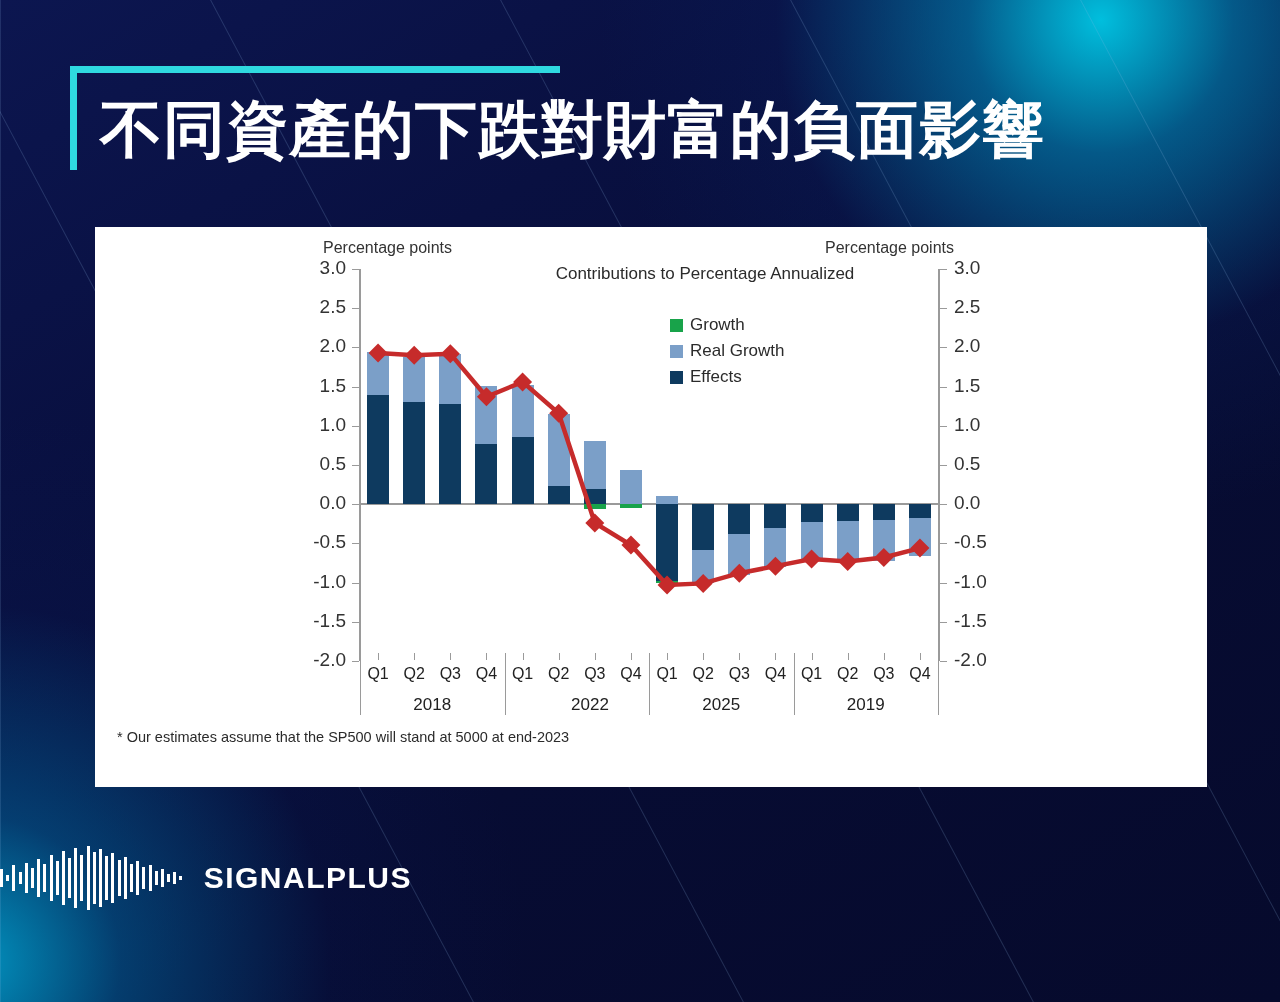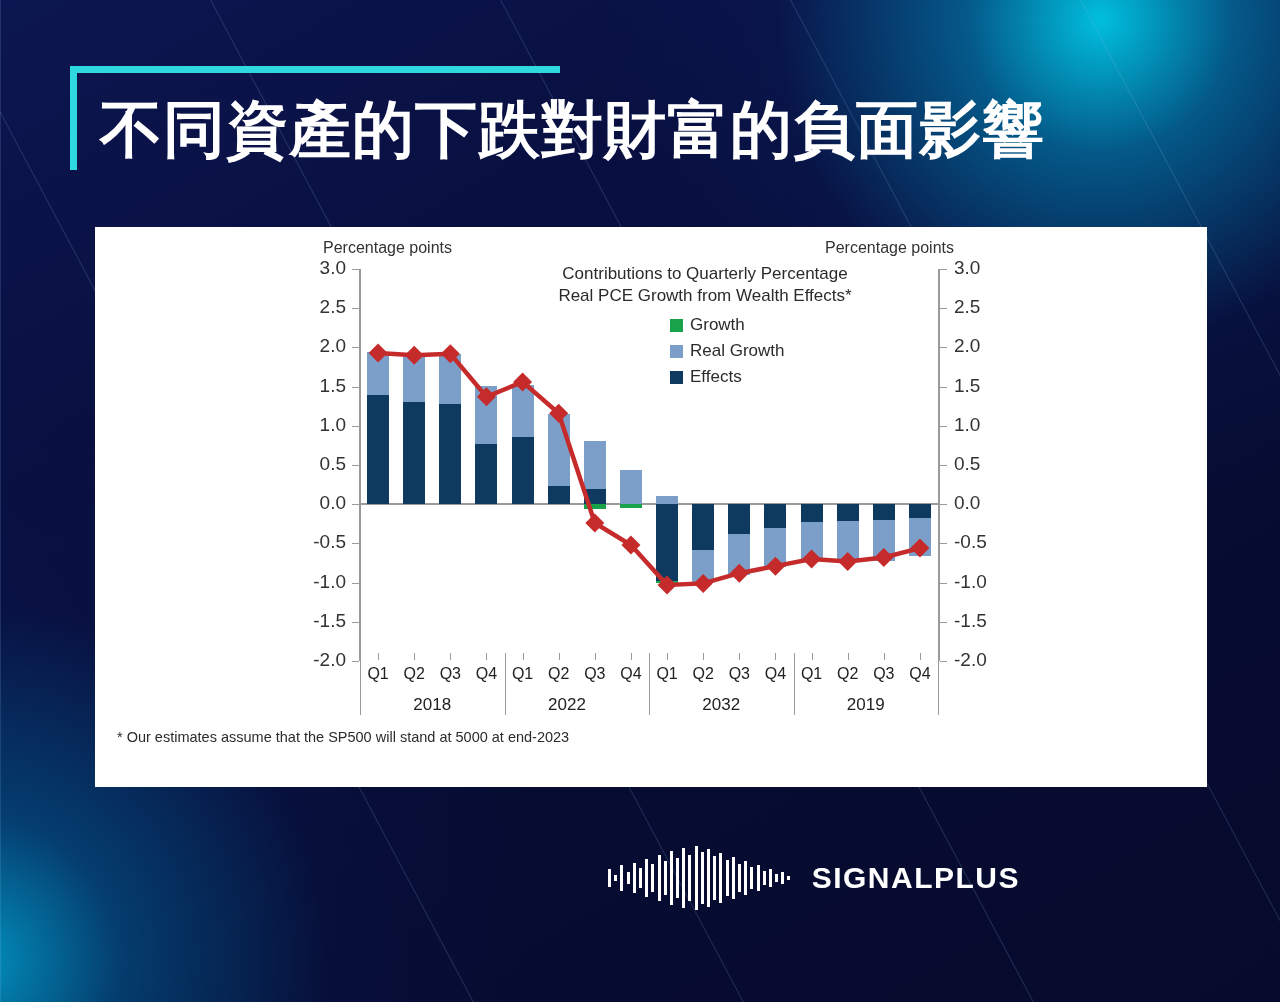--- a/index.html
+++ b/index.html
@@ -55,21 +55,21 @@
 
   #xaxisbox{position:absolute;left:265px;top:432px;width:578px;height:68px;}
   .qlab{position:absolute;font-size:16px;color:#222;width:38px;text-align:center;top:6px;}
   .ylab2{position:absolute;font-size:17px;color:#222;width:90px;text-align:center;top:36px;}
   .grpsep{position:absolute;width:1px;background:#9a9a9a;top:-6px;height:62px;}
   .xtick{position:absolute;width:1px;height:7px;background:#9a9a9a;top:-6px;}
 
   #footnote{position:absolute;left:22px;top:500px;font-size:14.5px;color:#2b2b2b;line-height:1.45;}
 
   
-  #logo{position:absolute;left:0;top:845px;width:1020px;display:flex;justify-content:flex-end;align-items:center;}
+  #logo{position:absolute;left:0;top:845px;width:1020px;display:flex;justify-content:flex-start;align-items:center;}
   #wave{display:flex;align-items:center;height:66px;margin-right:18px;}
   .wb{width:3px;background:#ffffff;margin-right:3.2px;border-radius:0;}
   #logoText{font-size:30px;font-weight:bold;color:#fff;letter-spacing:1.5px;}
 </style>
 </head>
 <body>
 
 <div id="slide">
 
   <div class="vline" style="left:88px"></div>
@@ -86,22 +86,21 @@
     <div id="titleText">不同資產的下跌對財富的負面影響</div>
   </div>
 
   <div id="panel">
     <div id="chartArea">
 
       <div class="hdr" id="hdrLeft">Percentage points</div>
       <div class="hdr" id="hdrRight">Percentage points</div>
 
       <div id="ctitle">
-        <div>Contributions to Quarterly Percentage</div>
-        <div>Real PCE Growth from Wealth Effects*</div>
+        <div>Contributions to Percentage Annualized</div>
       </div>
 
       <div id="legend">
         <div class="lgrow">
           <span class="sw" id="sw0" style="background: rgb(24, 163, 74);"></span>
           <span>Growth</span>
         </div>
         <div class="lgrow">
           <span class="sw" id="sw1" style="background: rgb(123, 159, 200);"></span>
           <span>Real Growth</span>
@@ -281,23 +280,23 @@
           <div class="qlab" style="left: 432.562px;">Q1</div>
           <div class="xtick" style="left: 451.562px;"></div>
           <div class="qlab" style="left: 468.688px;">Q2</div>
           <div class="xtick" style="left: 487.688px;"></div>
           <div class="qlab" style="left: 504.812px;">Q3</div>
           <div class="xtick" style="left: 523.812px;"></div>
           <div class="qlab" style="left: 540.938px;">Q4</div>
           <div class="xtick" style="left: 559.938px;"></div>
           <div class="ylab2" style="left: 27.25px;">2018</div>
           <div class="grpsep" style="left: 0px;"></div>
-          <div class="ylab2" style="left: 162px;">2022</div>
+          <div class="ylab2" style="left: 185px;">2022</div>
           <div class="grpsep" style="left: 144.5px;"></div>
-          <div class="ylab2" style="left: 316.25px;">2032</div>
+          <div class="ylab2" style="left: 316.25px;">2025</div>
           <div class="grpsep" style="left: 289px;"></div>
           <div class="ylab2" style="left: 460.75px;">2019</div>
           <div class="grpsep" style="left: 433.5px;"></div>
           <div class="grpsep" style="left: 578px;"></div>
         </div>
 
       <div id="footnote">
         <div>* Our estimates assume that the SP500 will stand at 5000 at end-2023</div>
       </div>
 

